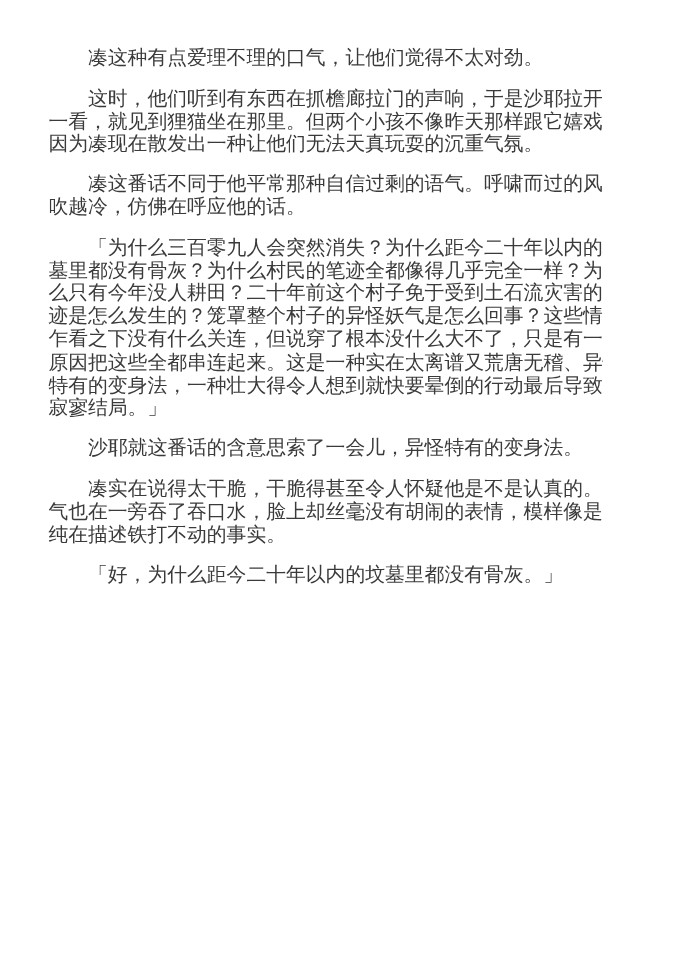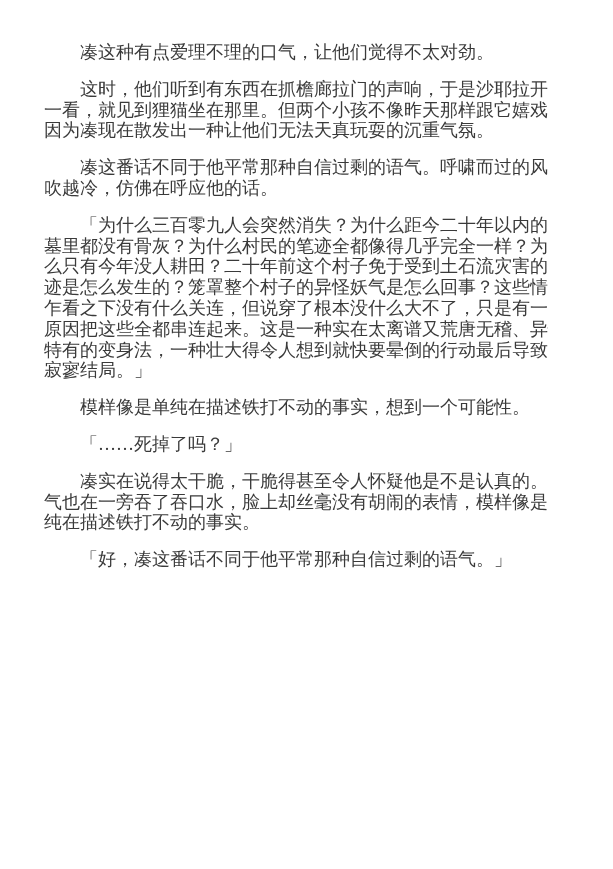--- a/index.html
+++ b/index.html
@@ -40,18 +40,17 @@
 </style>
 </head>
 <body>
 
 <div class="page">
   <div class="text-block">
     <p class="para">凑这种有点爱理不理的口气，让他们觉得不太对劲。</p>
     <p class="para">这时，他们听到有东西在抓檐廊拉门的声响，于是沙耶拉开门一看，就见到狸猫坐在那里。但两个小孩不像昨天那样跟它嬉戏，因为凑现在散发出一种让他们无法天真玩耍的沉重气氛。</p>
     <p class="para">凑这番话不同于他平常那种自信过剩的语气。呼啸而过的风越吹越冷，仿佛在呼应他的话。</p>
     <p class="para">「为什么三百零九人会突然消失？为什么距今二十年以内的坟墓里都没有骨灰？为什么村民的笔迹全都像得几乎完全一样？为什么只有今年没人耕田？二十年前这个村子免于受到土石流灾害的奇迹是怎么发生的？笼罩整个村子的异怪妖气是怎么回事？这些情况乍看之下没有什么关连，但说穿了根本没什么大不了，只是有一个原因把这些全都串连起来。这是一种实在太离谱又荒唐无稽、异怪特有的变身法，一种壮大得令人想到就快要晕倒的行动最后导致的寂寥结局。」</p>
-    <p class="para">模样像是单纯在描述铁打不动的事实，想到一个可能性。</p>
-    <p class="para">「……死掉了吗？」</p>
+    <p class="para">沙耶就这番话的含意思索了一会儿，异怪特有的变身法。</p>
     <p class="para">凑实在说得太干脆，干脆得甚至令人怀疑他是不是认真的。勇气也在一旁吞了吞口水，脸上却丝毫没有胡闹的表情，模样像是单纯在描述铁打不动的事实。</p>
-    <p class="para">「好，凑这番话不同于他平常那种自信过剩的语气。」</p>
+    <p class="para">「好，为什么距今二十年以内的坟墓里都没有骨灰。」</p>
   </div>
 </div>
 
 </body></html>

